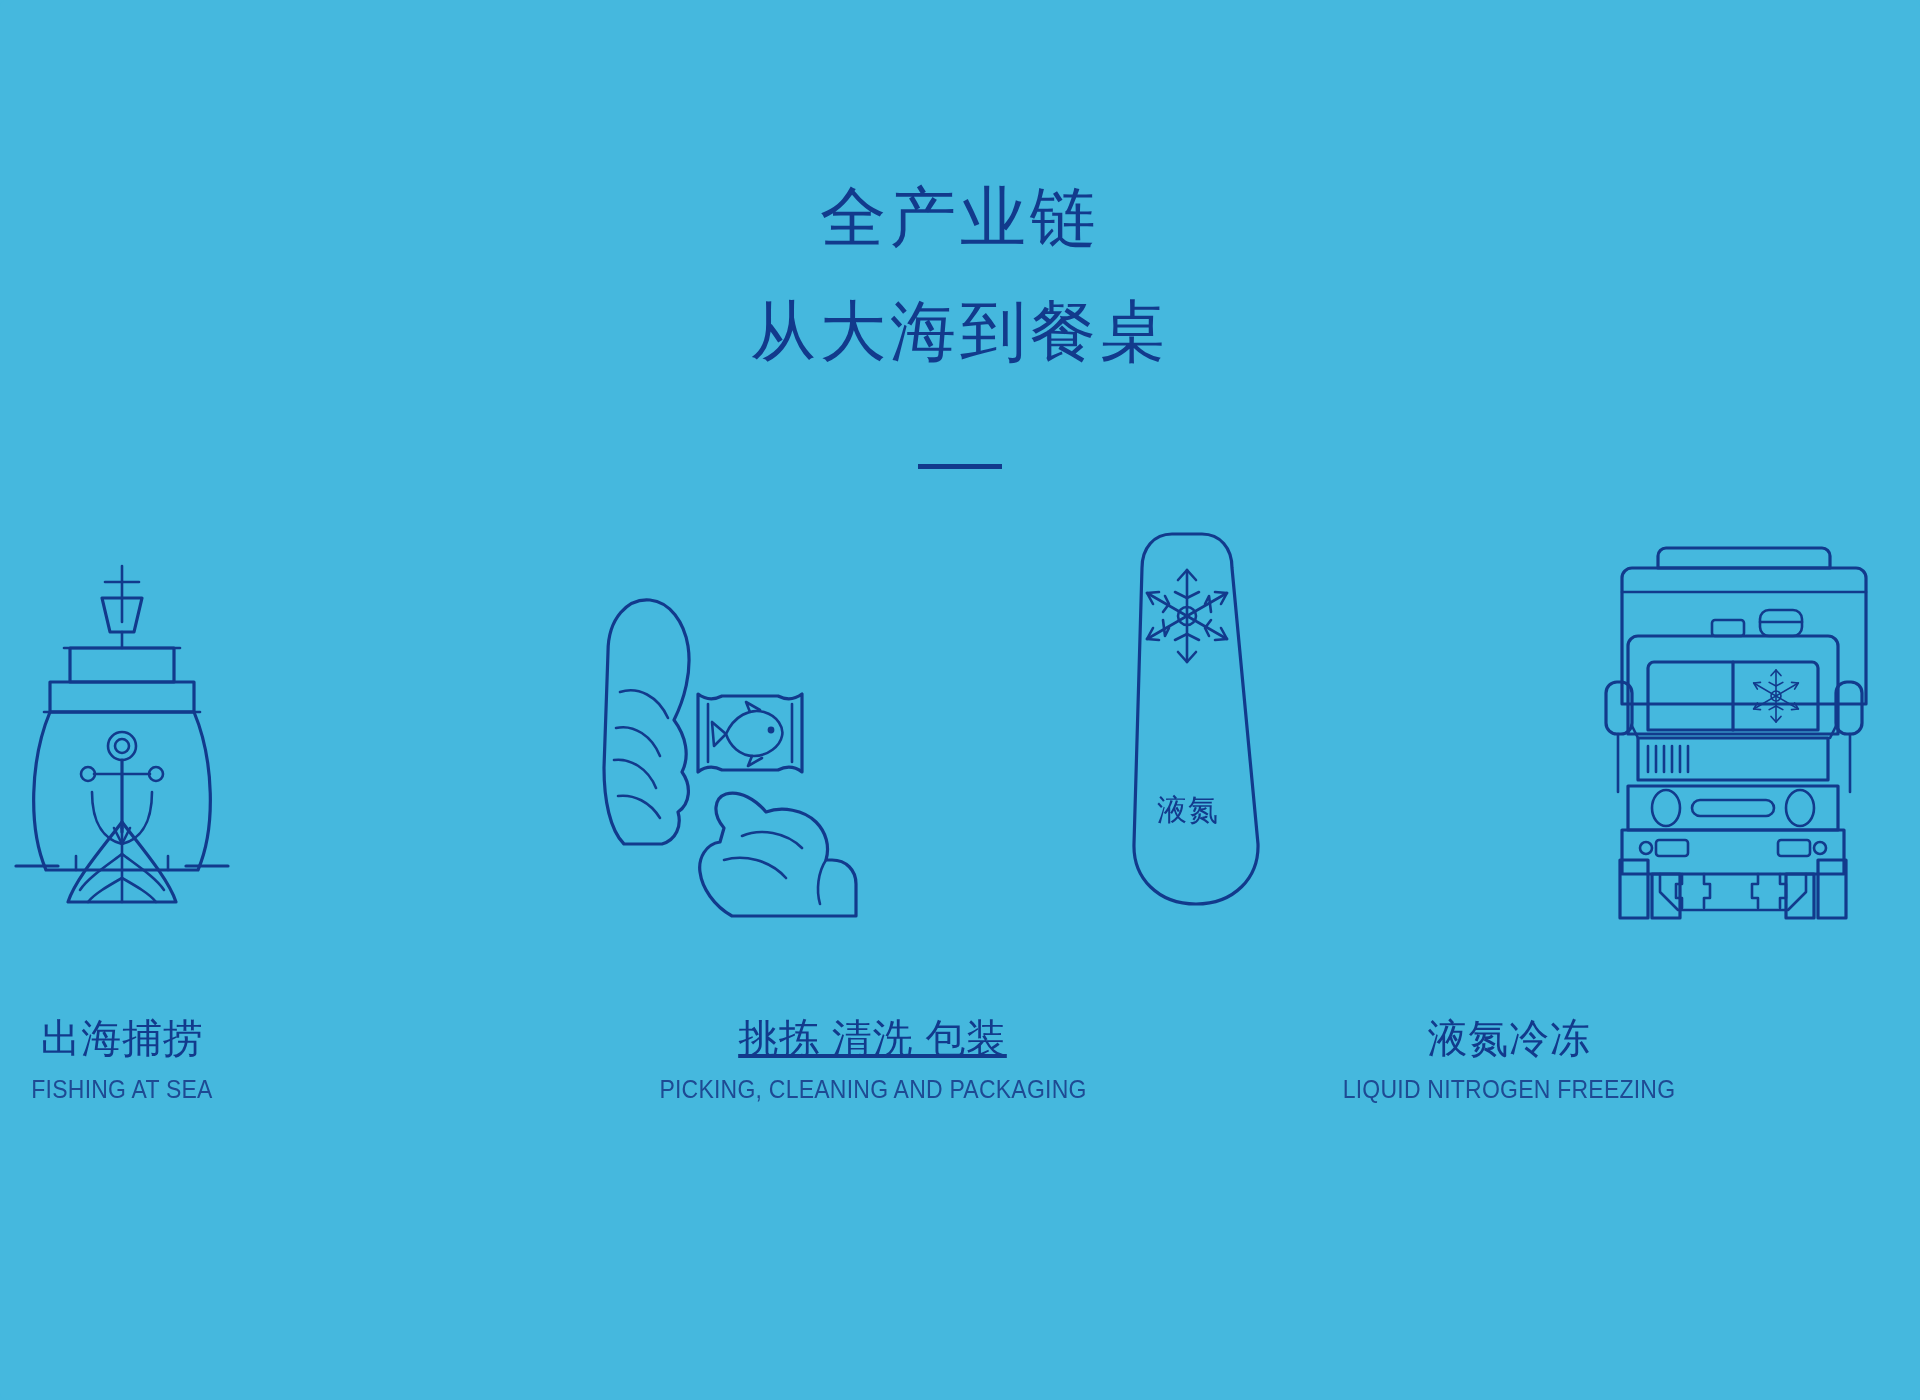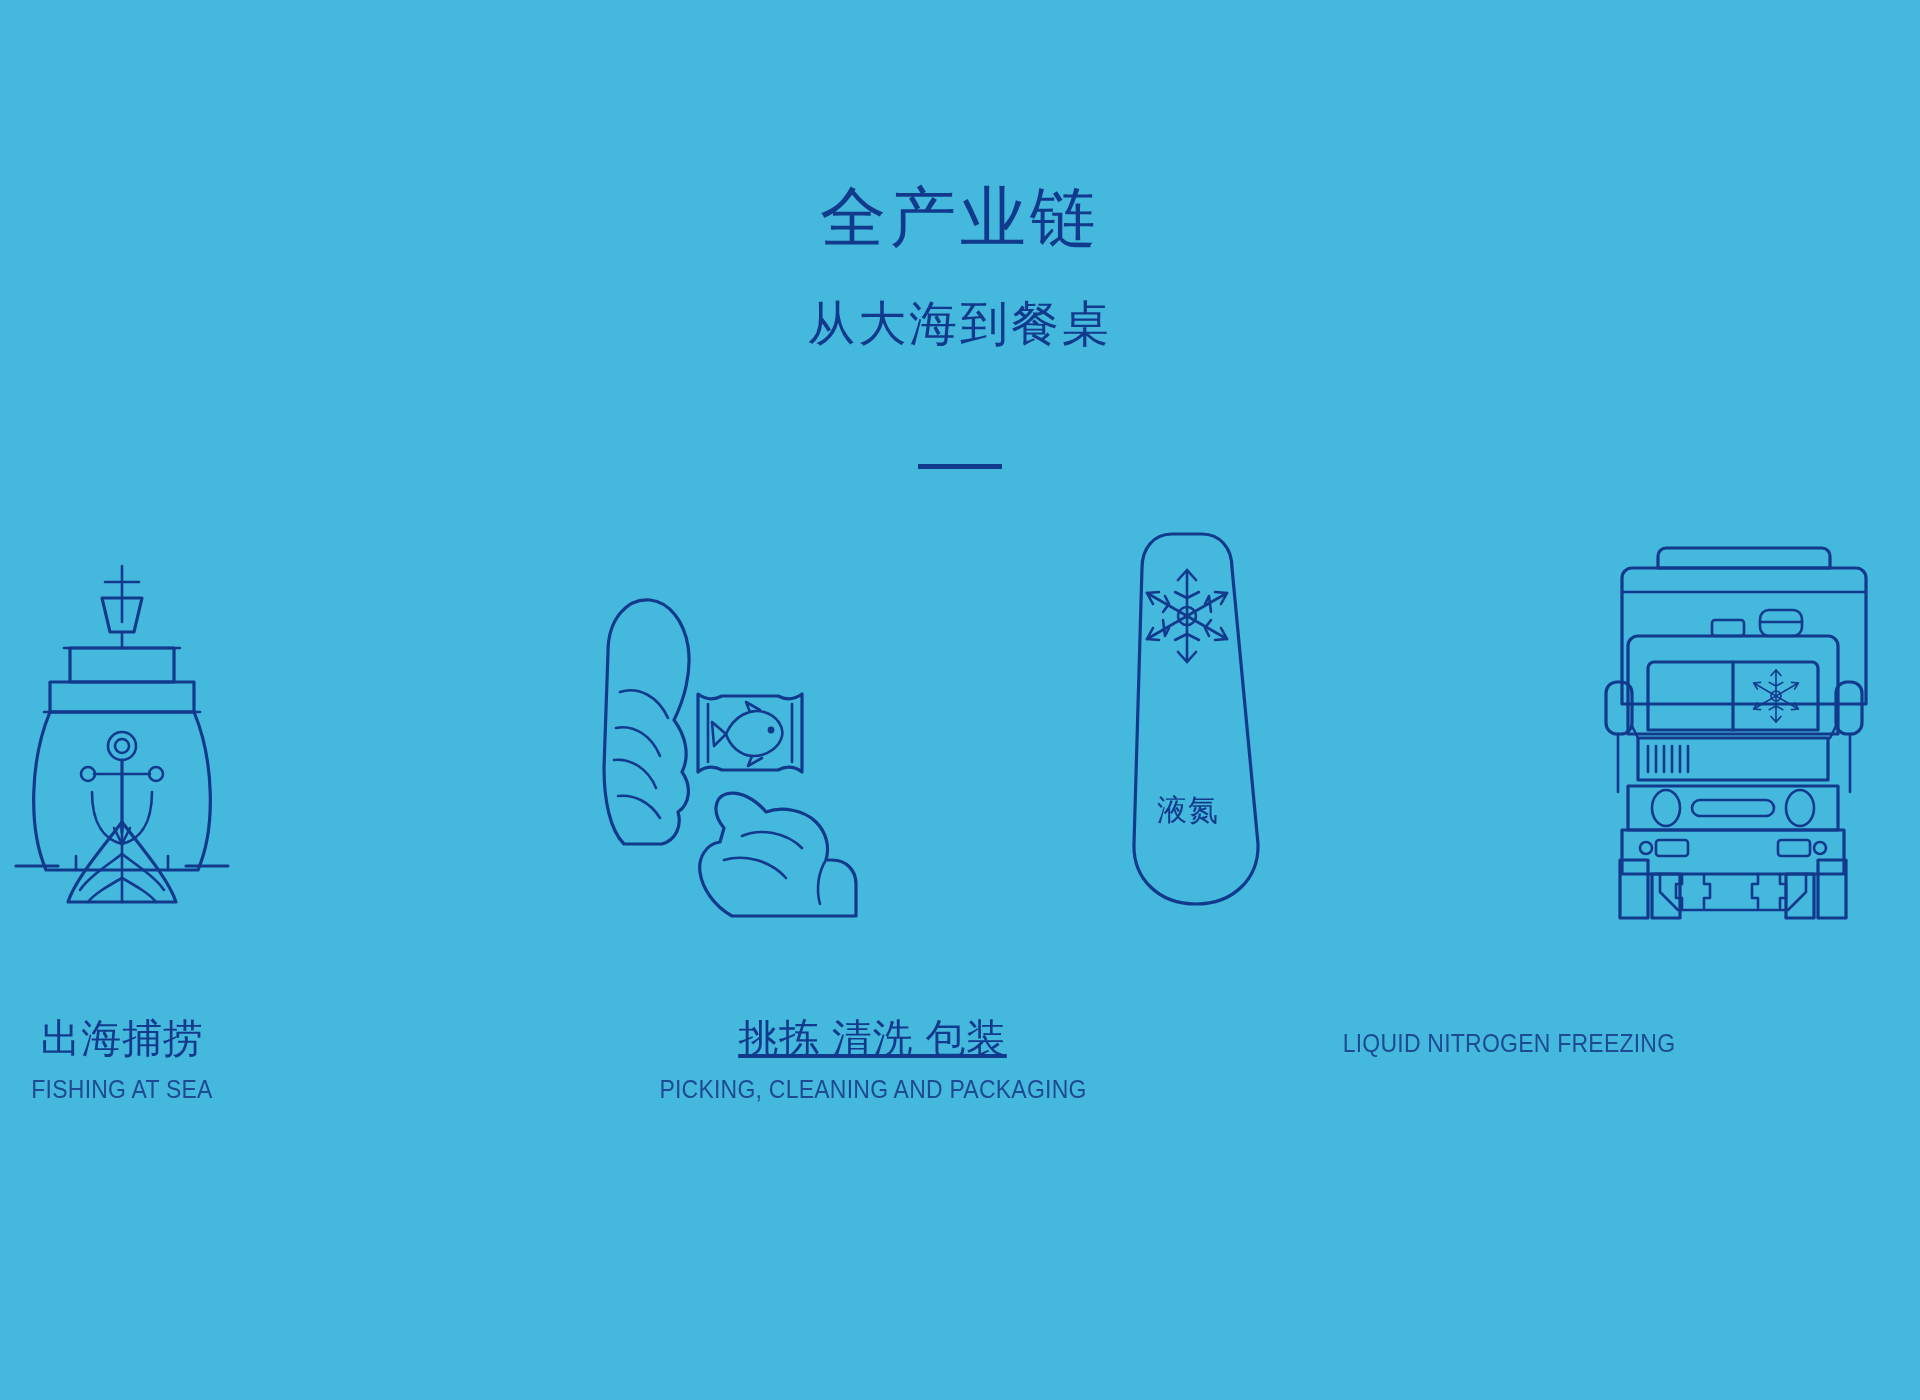--- a/index.html
+++ b/index.html
@@ -37,21 +37,21 @@
     color: #123a8c;
     font-family: "DejaVu Serif", "Liberation Serif", serif;
     font-weight: 400;
     letter-spacing: 0.06em;
   }
   .heading-line-1 {
     font-size: 66px;
     line-height: 1.0;
   }
   .heading-line-2 {
-    font-size: 48px;
+    font-size: 66px;
     line-height: 1.0;
     margin-top: 48px;
   }
   .divider-wrap {
     position: absolute;
     left: 0;
     top: 455px;
     width: 1920px;
     text-align: center;
   }
@@ -411,19 +411,20 @@
       <div class="label-cn">出海捕捞</div>
       <div class="label-en">FISHING AT SEA</div>
     </div>
 
     <div class="label-col col-2">
       <div class="label-cn">挑拣 清洗 包装</div>
       <div class="label-en">PICKING, CLEANING AND PACKAGING</div>
     </div>
 
     <div class="label-col col-3">
+      <div class="label-cn">液氮冷冻</div>
       <div class="label-en">LIQUID NITROGEN FREEZING</div>
     </div>
 
 
   </div>
 
 </div>
 
 </body></html>

